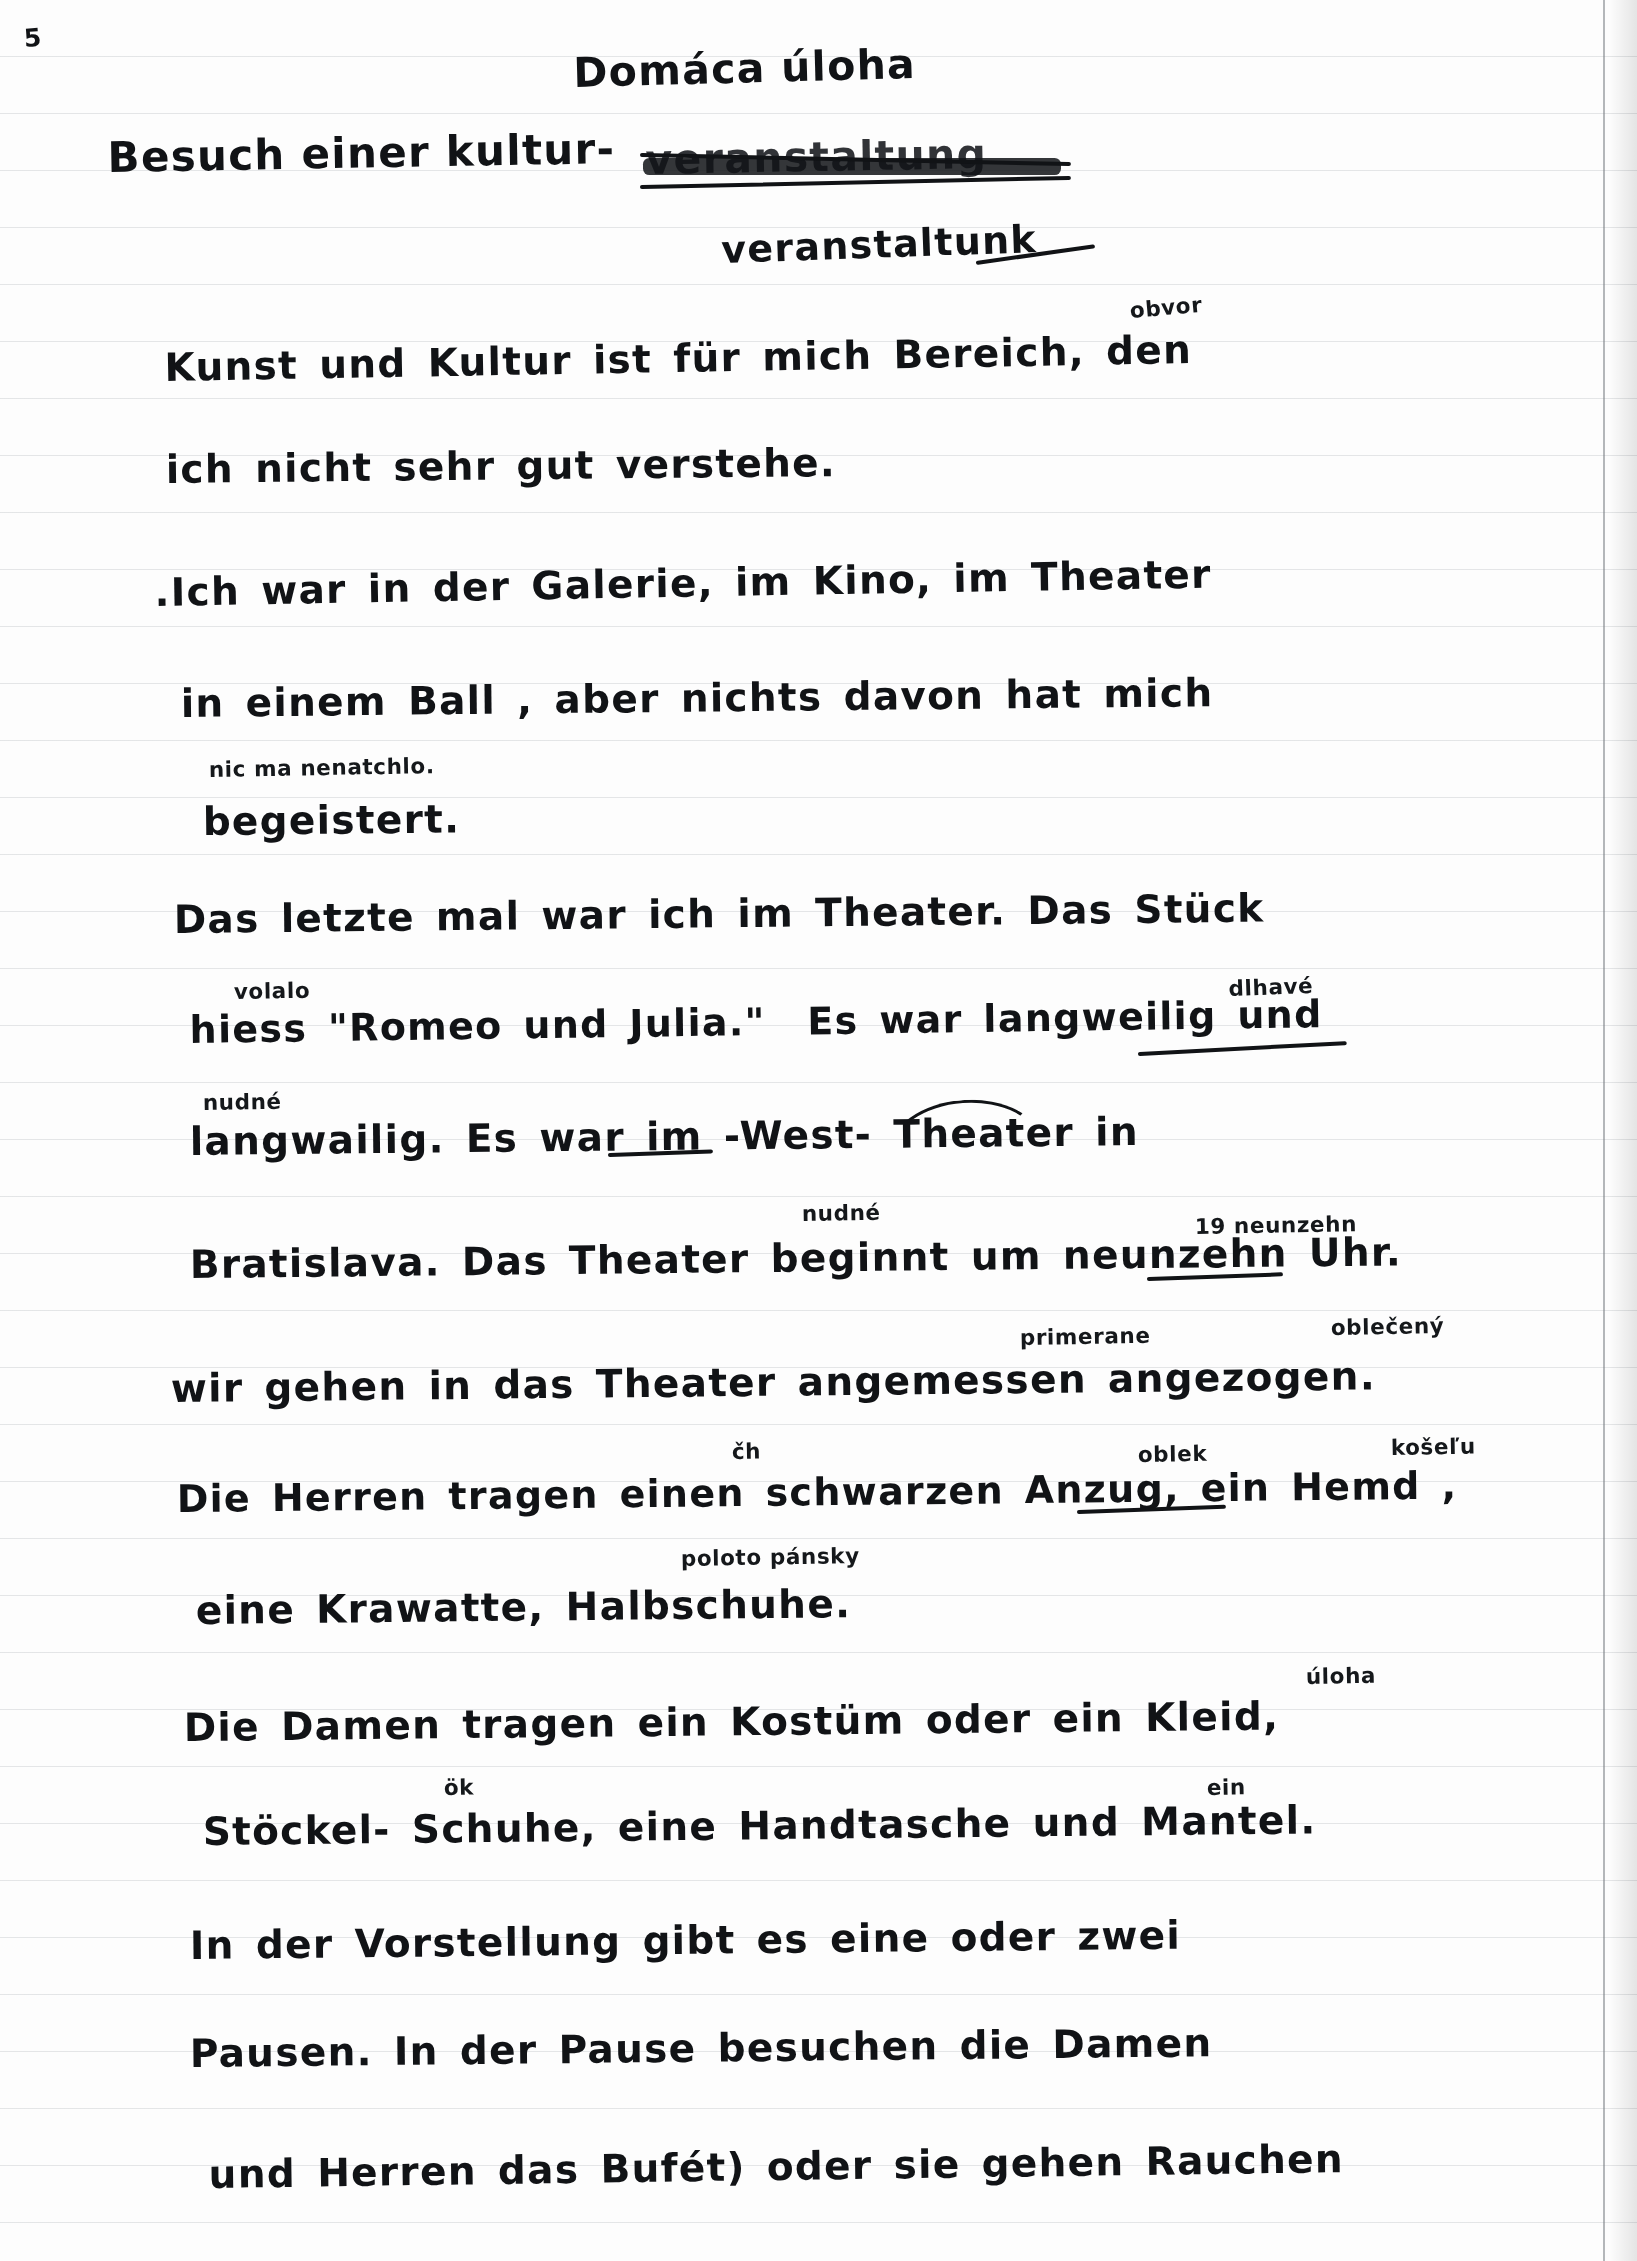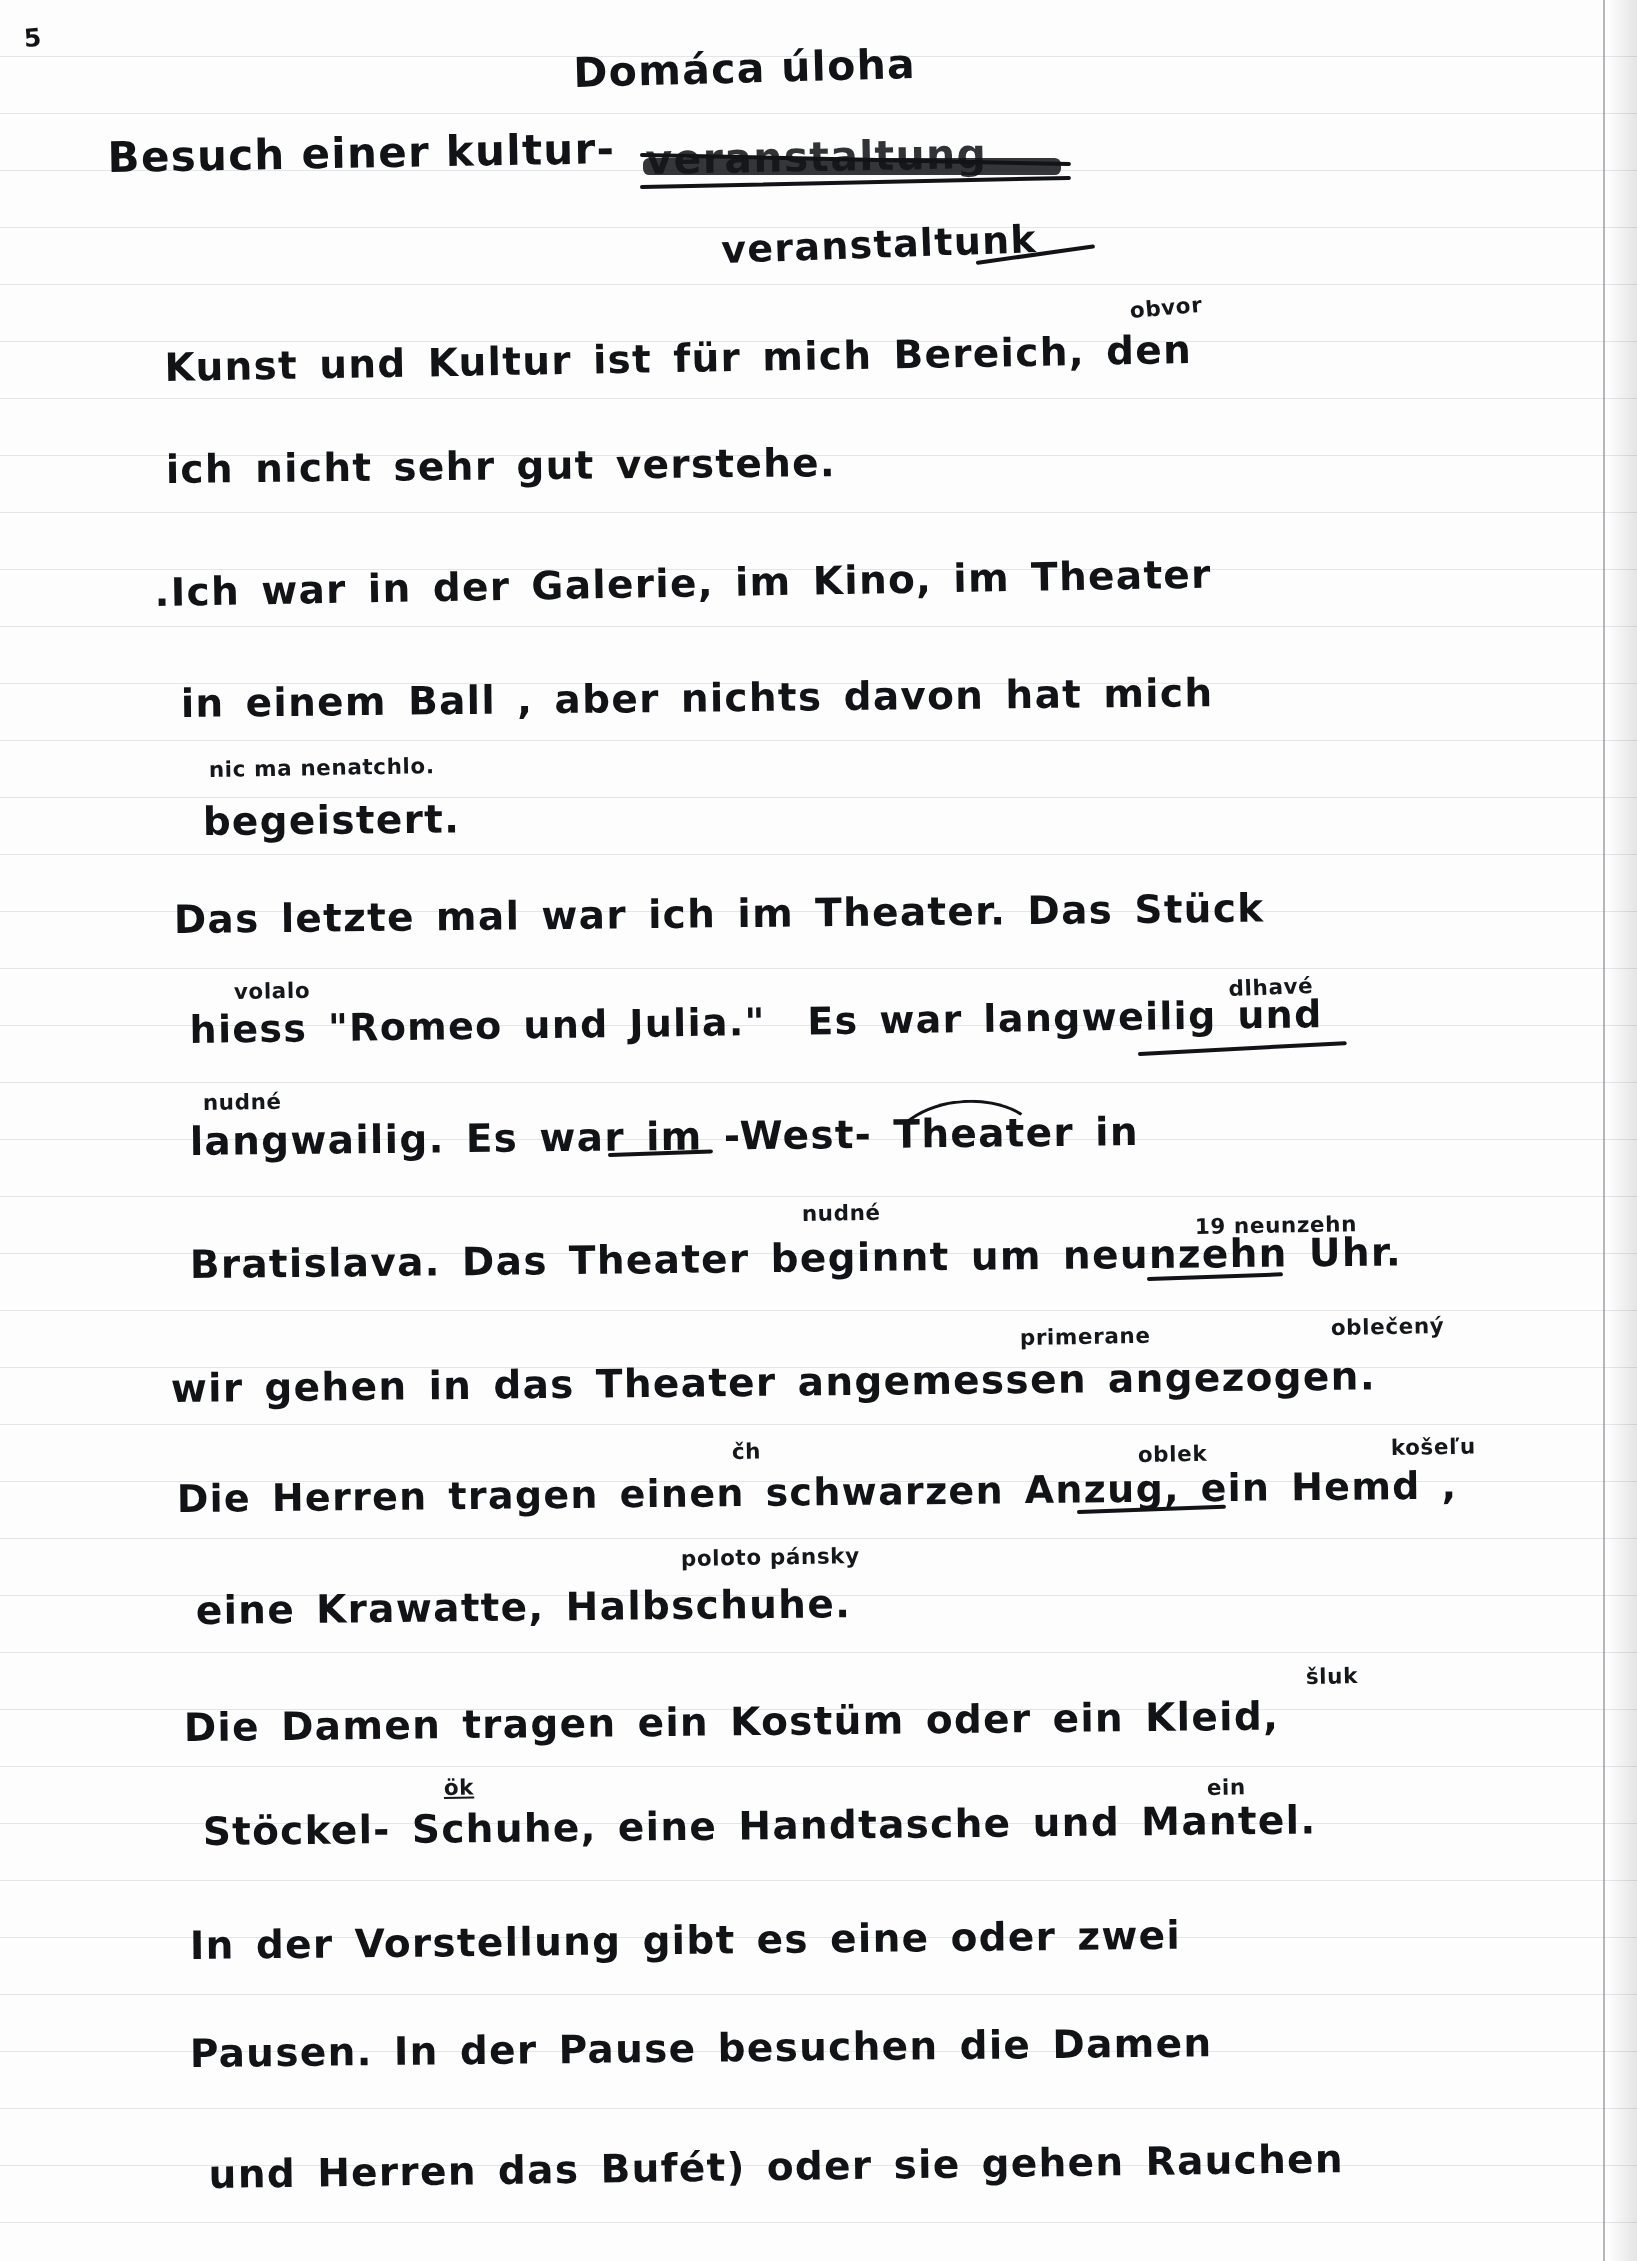--- a/index.html
+++ b/index.html
@@ -161,17 +161,17 @@
   <div class="hw gloss" style="left:1229px; top:976px; transform:rotate(-2deg);">dlhavé</div>
   <div class="hw gloss" style="left:203px; top:1090px; transform:rotate(-1deg);">nudné</div>
   <div class="hw gloss" style="left:802px; top:1201px; transform:rotate(-1deg);">nudné</div>
   <div class="hw gloss" style="left:1195px; top:1214px; transform:rotate(-1deg);">19 neunzehn</div>
   <div class="hw gloss" style="left:1020px; top:1325px; transform:rotate(-1deg);">primerane</div>
   <div class="hw gloss" style="left:1331px; top:1315px; transform:rotate(-1deg);">oblečený</div>
   <div class="hw gloss" style="left:732px; top:1439px; transform:rotate(-1deg);">čh</div>
   <div class="hw gloss" style="left:1138px; top:1442px; transform:rotate(-1deg);">oblek</div>
   <div class="hw gloss" style="left:1391px; top:1435px; transform:rotate(-1deg);">košeľu</div>
   <div class="hw gloss" style="left:681px; top:1546px; transform:rotate(-1deg);">poloto pánsky</div>
-  <div class="hw gloss" style="left:1306px; top:1664px; transform:rotate(-1deg);">šluk</div>
-  <div class="hw gloss" style="left:444px; top:1775px; transform:rotate(-1deg);text-decoration:underline;">ök</div>
+  <div class="hw gloss" style="left:1306px; top:1664px; transform:rotate(-1deg);">úloha</div>
+  <div class="hw gloss" style="left:444px; top:1775px; transform:rotate(-1deg);">ök</div>
   <div class="hw gloss" style="left:1207px; top:1775px; transform:rotate(-1deg);">ein</div>
 </div>
 
 
 </body></html>

